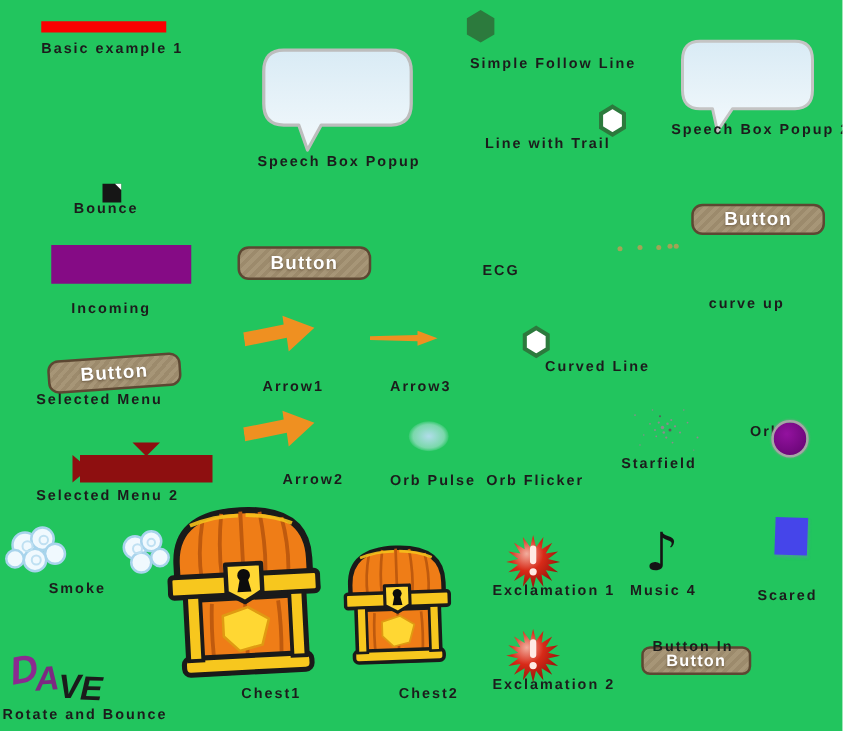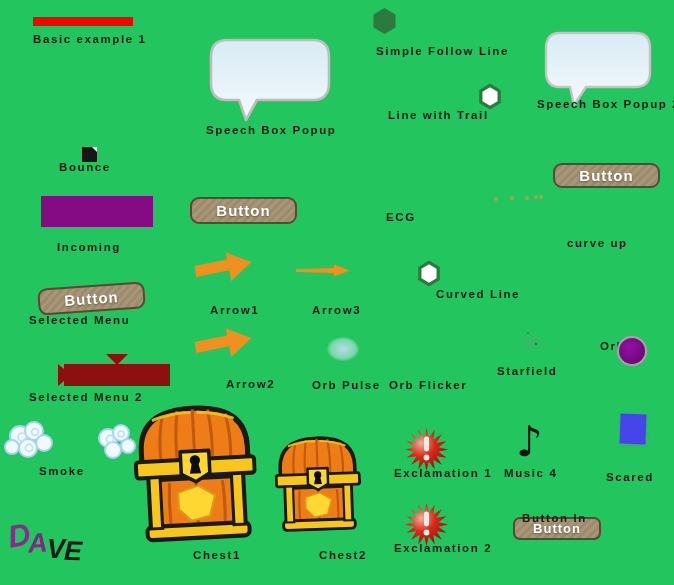--- a/index.html
+++ b/index.html
@@ -237,14 +237,15 @@
     <use href="#burst"></use>
   </svg>
   <div class="lbl" style="left:394px;top:542px">Exclamation 2</div>
 
   <div class="gbtn small" style="left:513px;top:517px;width:84px;height:19px">Button</div>
   <div class="lbl" style="left:522px;top:512px">Button In</div>
 
   <div class="abs logo">
     <span class="l-d">D</span><span class="l-a">A</span><span class="l-v">V</span><span class="l-e">E</span>
   </div>
+  <div class="lbl" style="left:2px;top:566px">Rotate and Bounce</div>
 
 </div>
 
 </body></html>

